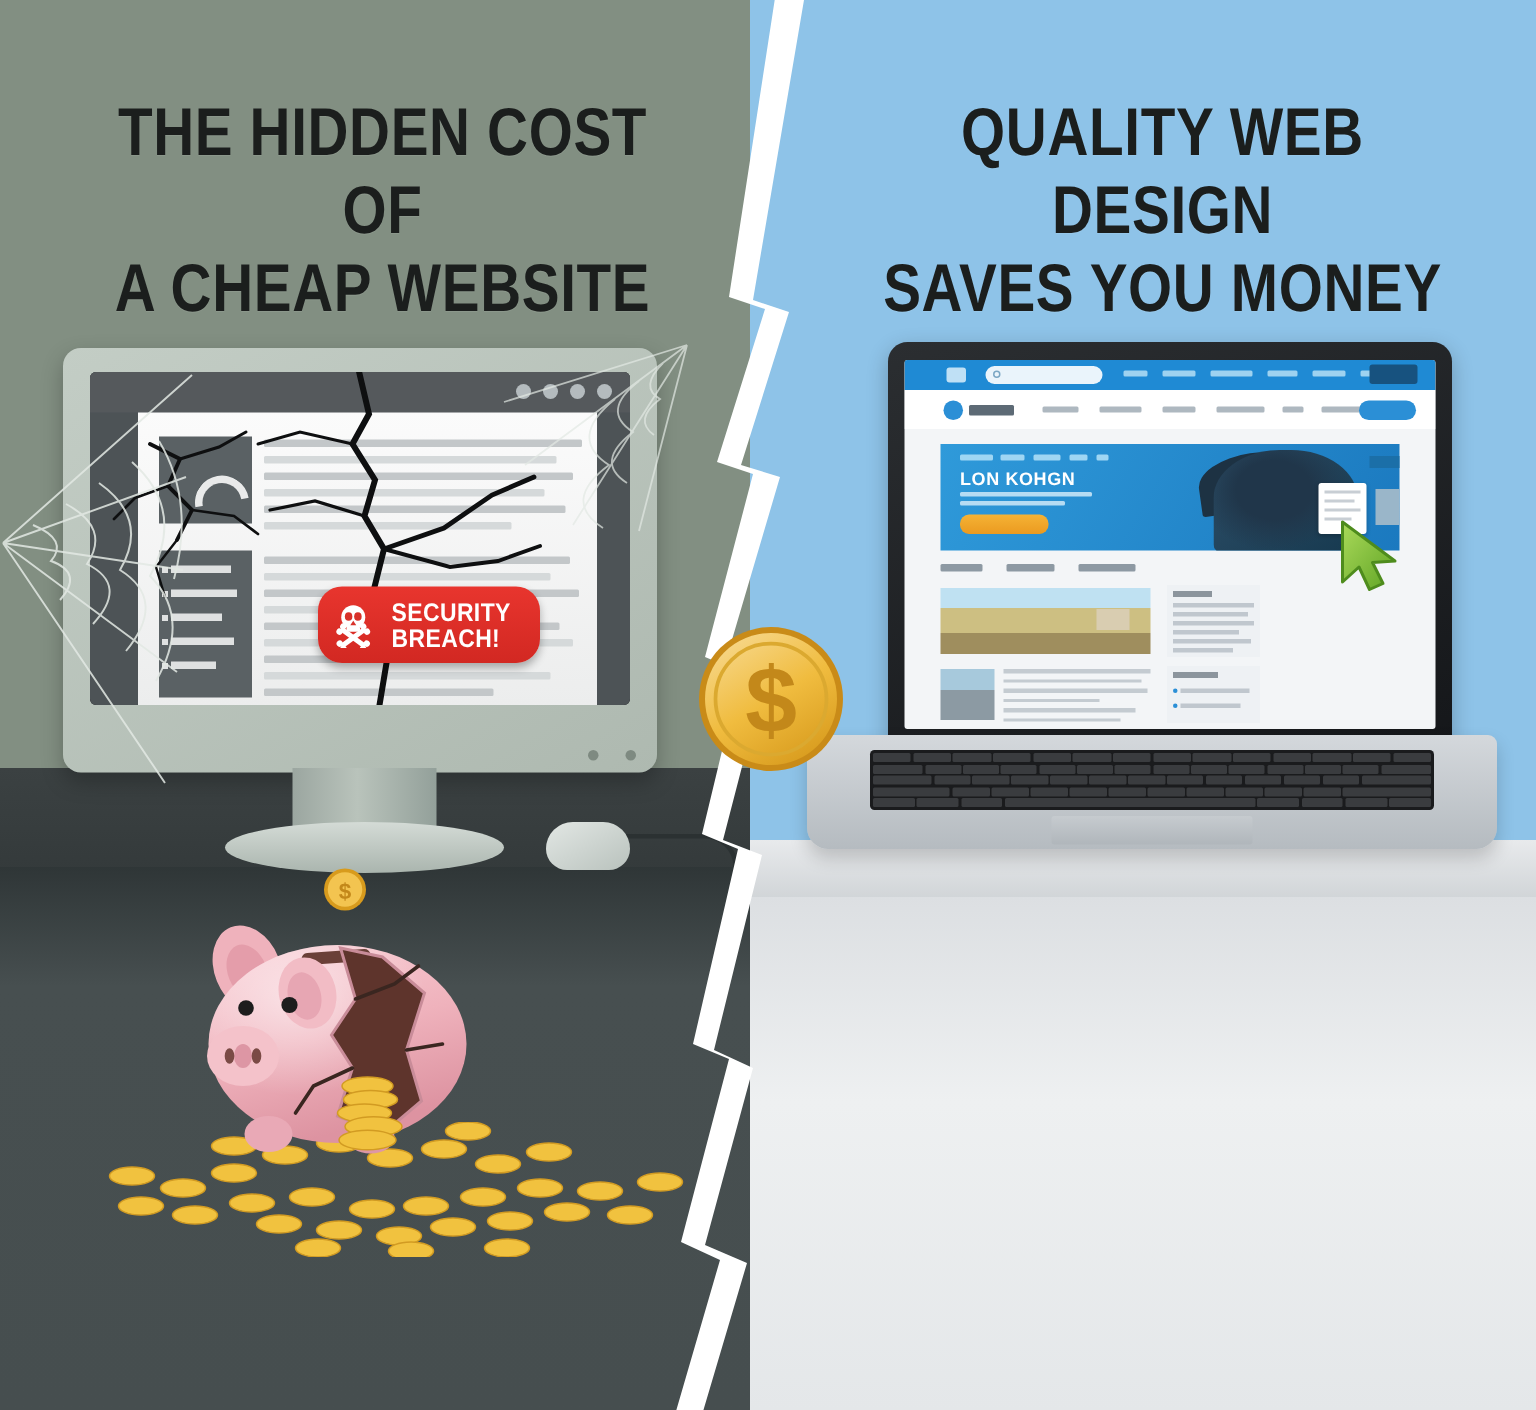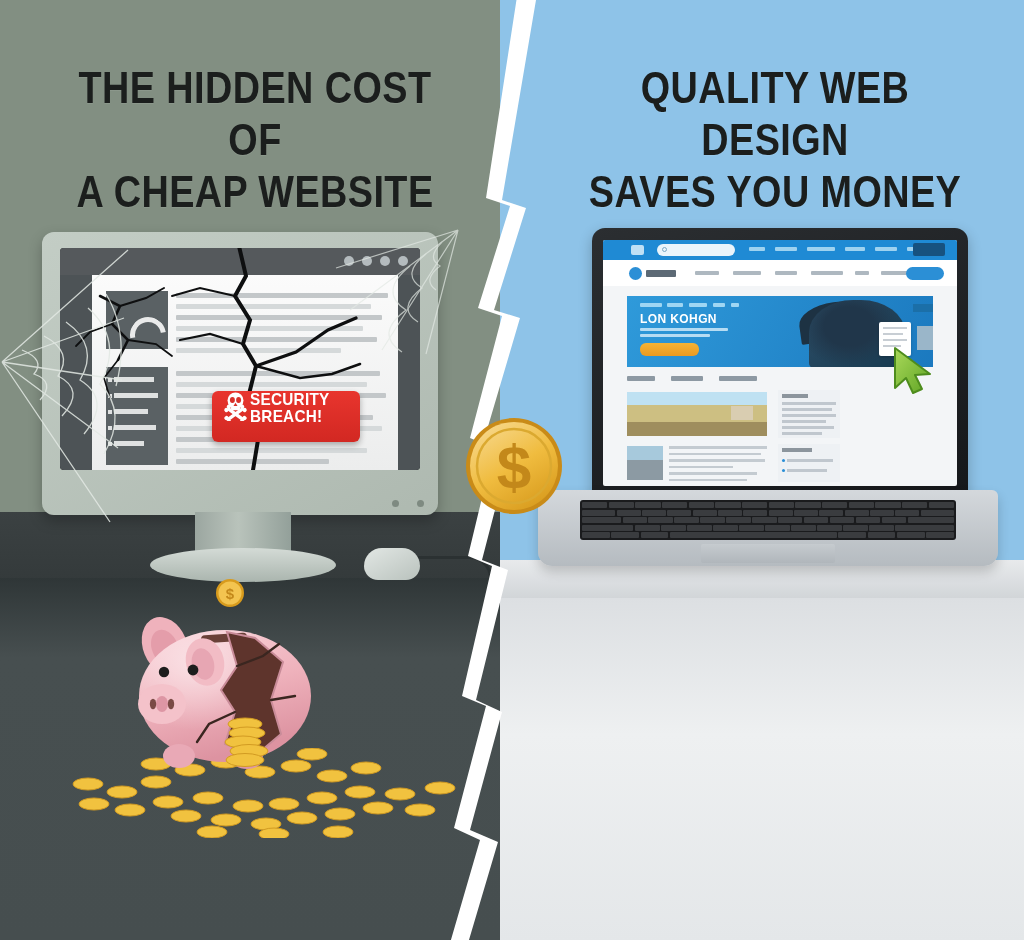--- a/index.html
+++ b/index.html
@@ -96,22 +96,22 @@
   .m-lines { position:absolute; right:8px; }
   .m-line { height:5px; background:#c3c7c9; margin-bottom:6px; border-radius:1px; }
   .m-line.lt { background:#d5d9da; }
 
   
   #m-cracks { position:absolute; inset:0; }
 
   #security-banner {
     position:absolute; left:152px; top:143px; width:148px; height:51px;
     background:linear-gradient(#e8352e,#d22822);
-    border-radius:6px; z-index:6;
-    display:flex; gap:1px; padding-left:10px;
+    border-radius:16px; z-index:6;
+    display:flex; align-items:center; gap:12px; padding-left:10px;
     box-shadow:0 3px 6px rgba(0,0,0,.3);
   }
   #security-banner .txt {
     color:#fff; font-family:"Liberation Sans Narrow","Liberation Sans", sans-serif;
     font-weight:bold; font-size:17px; line-height:17px; letter-spacing:.3px;
     transform:scaleX(.9); transform-origin:left center; white-space:pre-line;
   }
 
   #monitor-neck {
     position:absolute; left:195px; top:512px; width:96px; height:48px;

